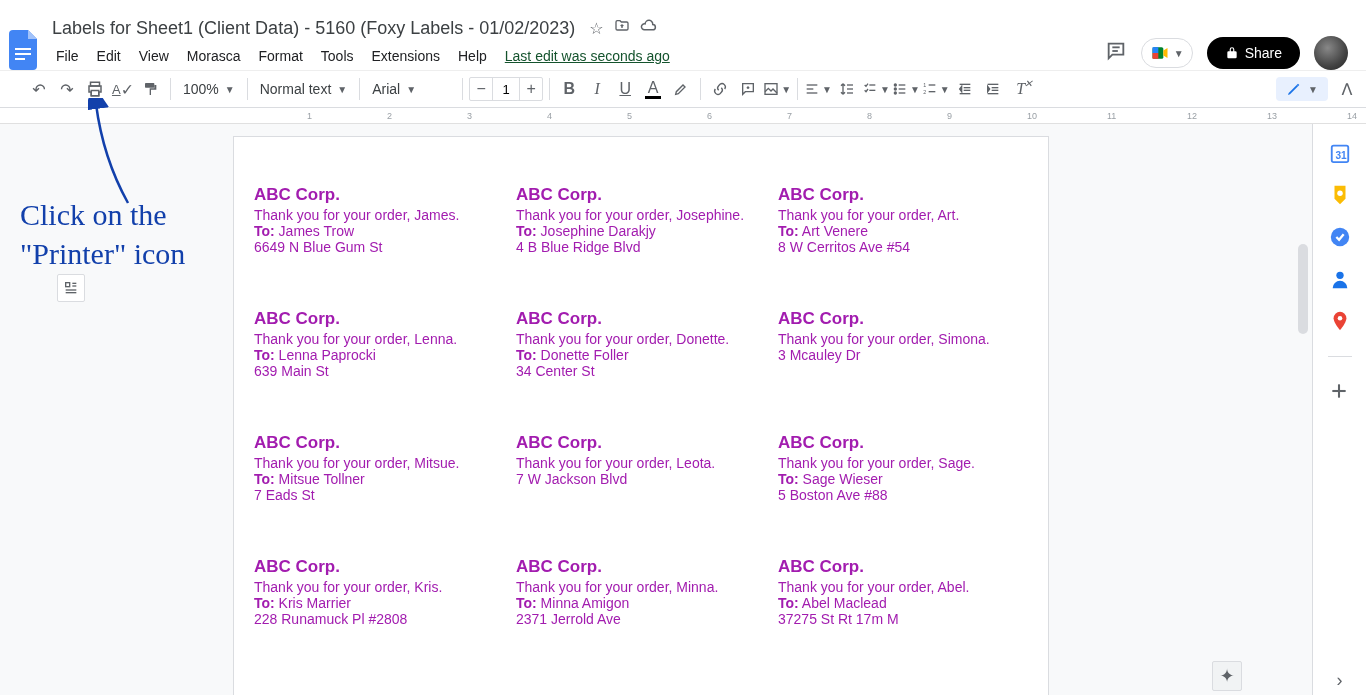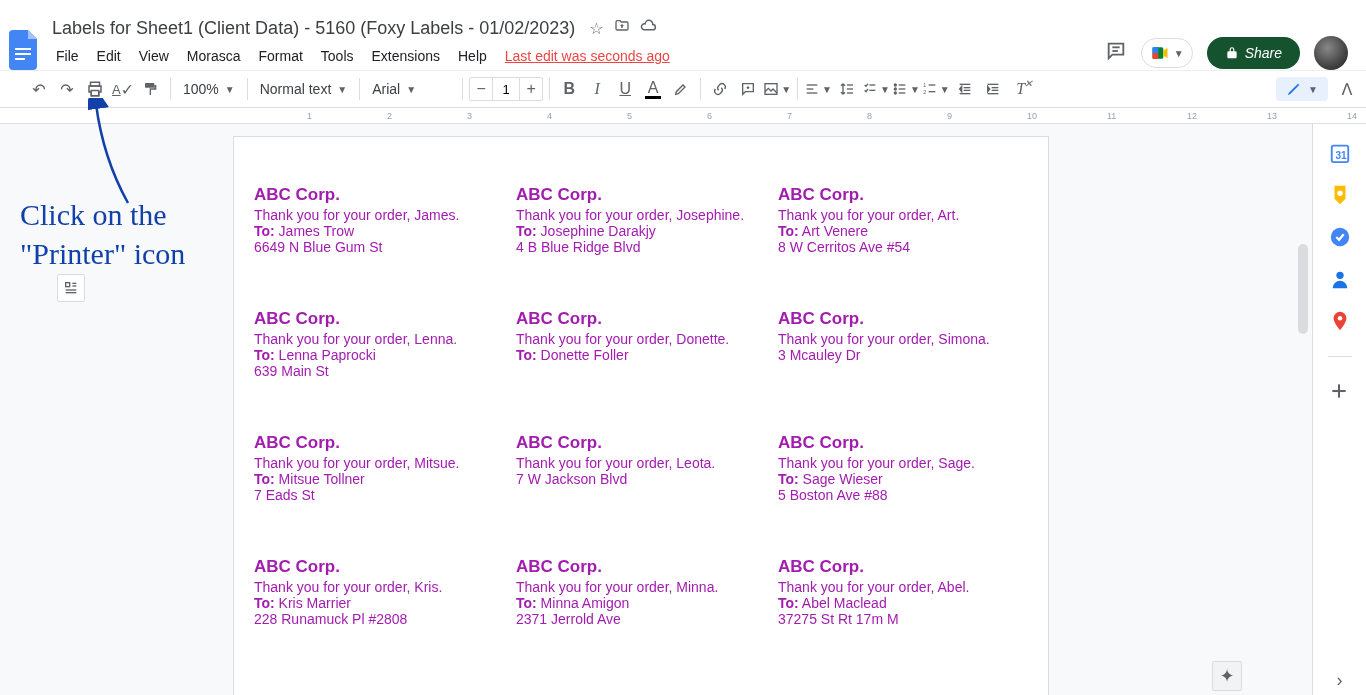--- a/index.html
+++ b/index.html
@@ -6,25 +6,25 @@
   body { font-family: Arial, "Helvetica Neue", sans-serif; background: #fff; width: 1366px; height: 695px; overflow: hidden; position: relative; }
 
   .header { display: flex; align-items: flex-end; padding: 8px 12px 0 4px; height: 62px; margin-top: 8px; }
   .logo-box { width: 40px; height: 40px; margin-top: 4px; display:flex; align-items:center; justify-content:center; }
   .title-area { flex: 1; padding-left: 4px; }
   .title-row { display: flex; align-items: center; gap: 10px; height: 24px; }
   .doc-title { font-size: 18px; color:#3c4043; padding:2px 4px; }
   .title-icn { color:#5f6368; font-size:16px; cursor:pointer; }
   .menu-row { display:flex; gap:2px; align-items:center; height:28px; margin-top:2px;}
   .menu-item { font-size:14px; color:#202124; padding:4px 8px; cursor:pointer; border-radius:4px; }
-  .last-edit { font-size:14px; color:#ef4444; text-decoration:underline; margin-left:8px; cursor:pointer;}
+  .last-edit { font-size:14px; color:#14532d; text-decoration:underline; margin-left:8px; cursor:pointer;}
   .header-right { display:flex; align-items:center; gap:14px; padding-right:6px; padding-top:8px;}
   .hicon { color:#5f6368; font-size:20px; cursor:pointer;}
   .meet-pill { display:flex; align-items:center; border:1px solid #dadce0; border-radius:20px; padding:4px 8px; gap:4px; cursor:pointer;}
-  .share-btn { background:#14532d; color:#fff; border:none; border-radius:16px; padding:8px 18px; font-size:14px; font-weight:500; display:flex; align-items:center; gap:6px; cursor:pointer;font-style:italic;}
+  .share-btn { background:#000000; color:#fff; border:none; border-radius:16px; padding:8px 18px; font-size:14px; font-weight:500; display:flex; align-items:center; gap:6px; cursor:pointer;}
   .avatar { width:34px; height:34px; border-radius:50%; background:radial-gradient(circle at 40% 35%, #888 0%, #444 60%, #222 100%); cursor:pointer;}
 
   .toolbar { height:38px; border-top:1px solid #eee; border-bottom:1px solid #dadce0; display:flex; align-items:center; padding:0 6px 0 26px; gap:2px; color:#5f6368; position:relative;}
   .tbtn { min-width:26px; height:26px; display:flex; align-items:center; justify-content:center; border-radius:4px; cursor:pointer; font-size:16px;}
   .sep { width:1px; height:22px; background:#dadce0; margin:0 4px;}
   .field { display:flex; align-items:center; gap:6px; font-size:14px; color:#3c4043; padding:0 6px; cursor:pointer;}
   .chev { font-size:10px; color:#5f6368;}
   .fs-box { display:flex; align-items:center; border:1px solid #dadce0; border-radius:2px; height:24px;}
   .fs-pm { width:22px; text-align:center; cursor:pointer; font-size:16px; color:#5f6368;}
   .fs-in { width:28px; border:none; text-align:center; font-size:13px; border-left:1px solid #dadce0; border-right:1px solid #dadce0; height:100%;}
@@ -355,20 +355,21 @@
           <div class="label">
             <div class="corp">ABC Corp.</div>
             <div>Thank you for your order, Lenna.</div>
             <div class="to"><b>To:</b> Lenna Paprocki</div>
             <div>639 Main St</div>
           </div>
           <div class="label">
             <div class="corp">ABC Corp.</div>
             <div>Thank you for your order, Donette.</div>
             <div class="to"><b>To:</b> Donette Foller</div>
+            <div>34 Center St</div>
           </div>
           <div class="label">
             <div class="corp">ABC Corp.</div>
             <div>Thank you for your order, Simona.</div>
             <div>3 Mcauley Dr</div>
           </div>
           <div class="label">
             <div class="corp">ABC Corp.</div>
             <div>Thank you for your order, Mitsue.</div>
             <div class="to"><b>To:</b> Mitsue Tollner</div>

